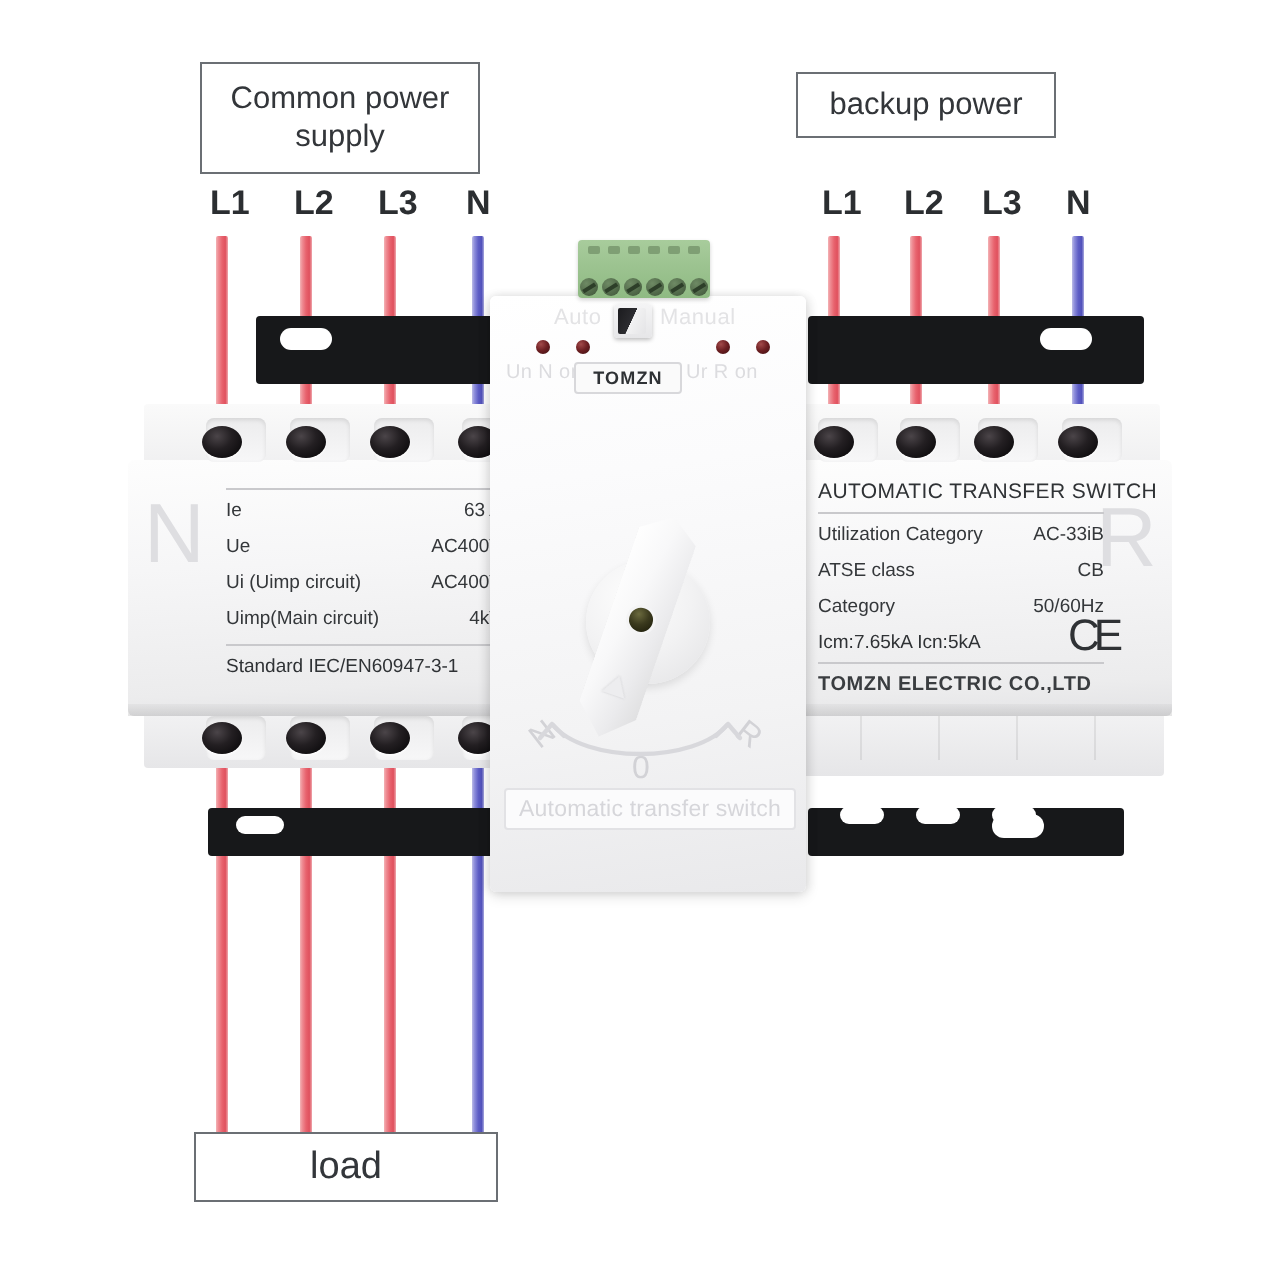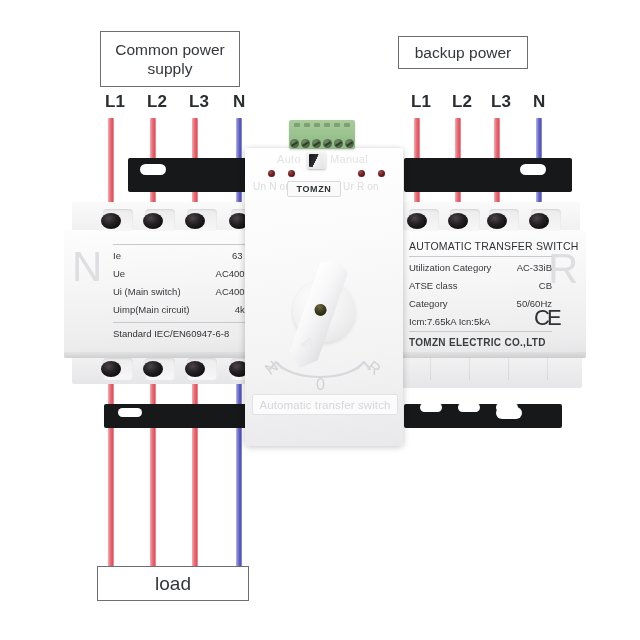--- a/index.html
+++ b/index.html
@@ -243,29 +243,29 @@
     <hr>
     <div class="row">
       <span class="k">Ie</span>
       <span class="v">63 A</span>
     </div>
     <div class="row">
       <span class="k">Ue</span>
       <span class="v">AC400V</span>
     </div>
     <div class="row">
-      <span class="k">Ui (Main switch)</span>
+      <span class="k">Ui (Uimp circuit)</span>
       <span class="v">AC400V</span>
     </div>
     <div class="row">
       <span class="k">Uimp(Main circuit)</span>
       <span class="v">4kV</span>
     </div>
     <hr style="margin-top:1px;">
-    <div style="font-size:9.5px;white-space:nowrap;">Standard  IEC/EN60947-6-8</div>
+    <div style="font-size:9.5px;white-space:nowrap;">Standard  IEC/EN60947-3-1</div>
   </div>
 
   <div class="topcap" style="left:400px;top:202px;width:180px;height:30px;"></div>
   <div class="body" style="left:396px;top:230px;width:190px;height:128px;"></div>
   <div class="botcap" style="left:400px;top:356px;width:182px;height:32px;"></div>
 
   <div class="slotline" style="left:430px;top:358px;height:22px;"></div>
   <div class="slotline" style="left:469px;top:358px;height:22px;"></div>
   <div class="slotline" style="left:508px;top:358px;height:22px;"></div>
   <div class="slotline" style="left:547px;top:358px;height:22px;"></div>

